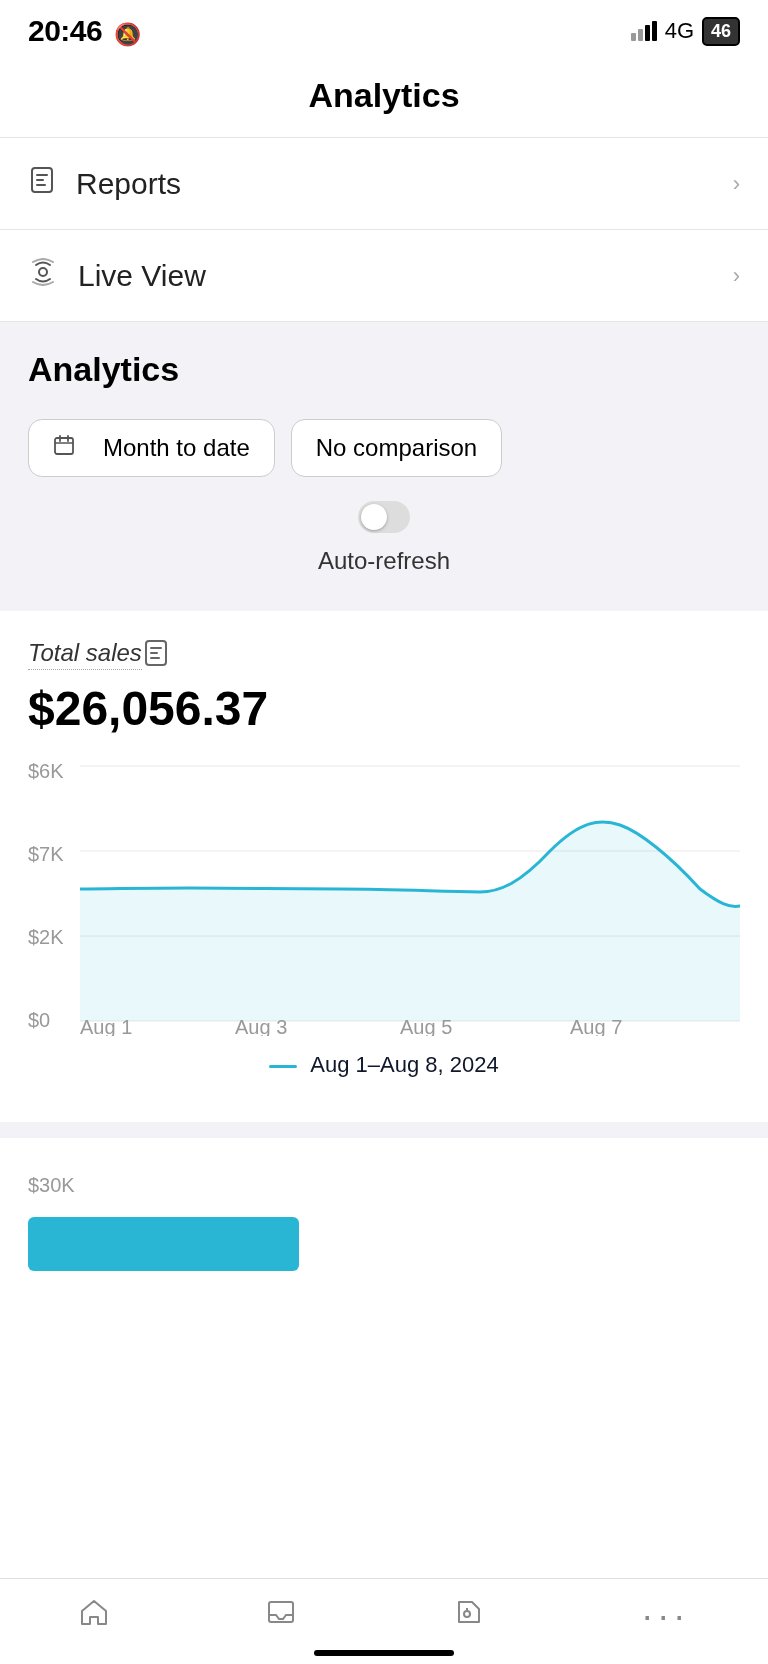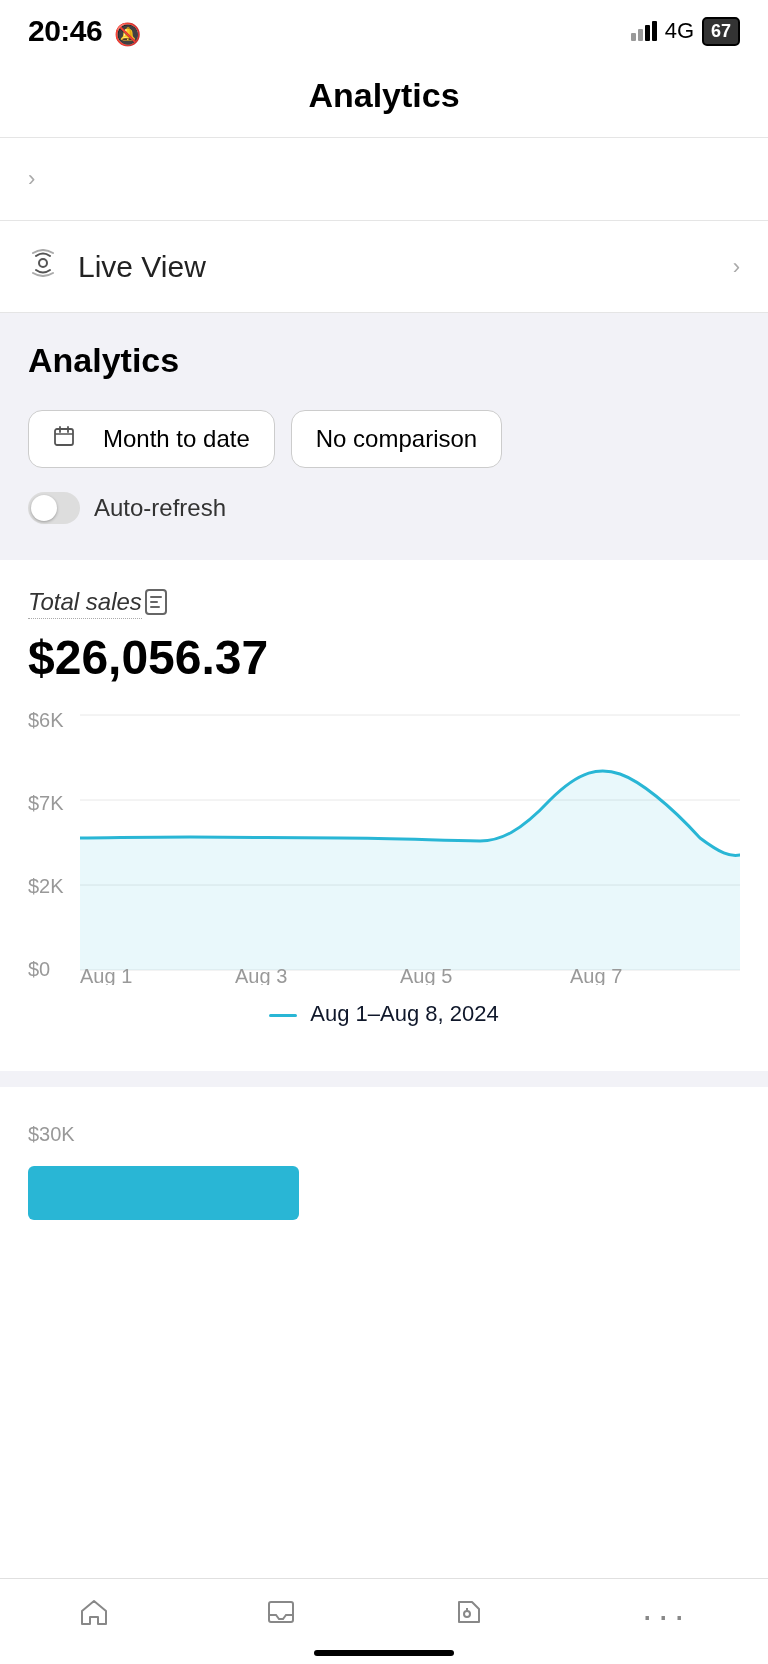--- a/index.html
+++ b/index.html
@@ -117,20 +117,21 @@
       padding: 14px 24px;
       font-size: 24px;
       font-weight: 500;
       cursor: pointer;
     }
     .filter-btn .btn-icon { font-size: 22px; color: #555; }
     .auto-refresh-row {
       display: flex;
       align-items: center;
       gap: 14px;
+      flex-direction: column;
     }
     .toggle-switch {
       width: 52px;
       height: 32px;
       background: #ddd;
       border-radius: 16px;
       cursor: pointer;
       position: relative;
     }
     .toggle-switch::after {
@@ -280,30 +281,41 @@
     <span class="bell-icon">🔕</span>
   </div>
   <div class="status-icons">
     <div class="signal-icon">
       <div class="signal-bar" style="height:8px;opacity:0.4;"></div>
       <div class="signal-bar" style="height:12px;opacity:0.4;"></div>
       <div class="signal-bar" style="height:16px;"></div>
       <div class="signal-bar" style="height:20px;"></div>
     </div>
     <span class="network-text">4G</span>
-    <div class="battery-box">67</div>
+    <div class="battery-box">46</div>
   </div>
 </div>
 
 <div class="page-title-bar">
   <h1>Analytics</h1>
 </div>
 
 <div class="menu-section">
   <div class="menu-item">
+    <div class="menu-item-left">
+      <span class="menu-item-icon">
+        <svg width="28" height="28" viewBox="0 0 28 28" fill="none">
+          <rect x="4" y="2" width="20" height="24" rx="3" stroke="#555" stroke-width="2"></rect>
+          <rect x="8" y="8" width="12" height="2" rx="1" fill="#555"></rect>
+          <rect x="8" y="13" width="8" height="2" rx="1" fill="#555"></rect>
+          <rect x="8" y="18" width="10" height="2" rx="1" fill="#555"></rect>
+        </svg>
+      </span>
+      <span class="menu-item-label">Reports</span>
+    </div>
     <span class="menu-chevron">›</span>
   </div>
   <div class="menu-item">
     <div class="menu-item-left">
       <span class="menu-item-icon">
         <svg width="30" height="28" viewBox="0 0 30 28" fill="none">
           <ellipse cx="15" cy="14" rx="4" ry="4" stroke="#555" stroke-width="2"></ellipse>
           <path d="M8 7 Q15 2 22 7" stroke="#555" stroke-width="2" fill="none" stroke-linecap="round"></path>
           <path d="M5 4 Q15 -2 25 4" stroke="#555" stroke-width="2" fill="none" stroke-linecap="round" opacity="0.5"></path>
           <path d="M8 21 Q15 26 22 21" stroke="#555" stroke-width="2" fill="none" stroke-linecap="round"></path>

